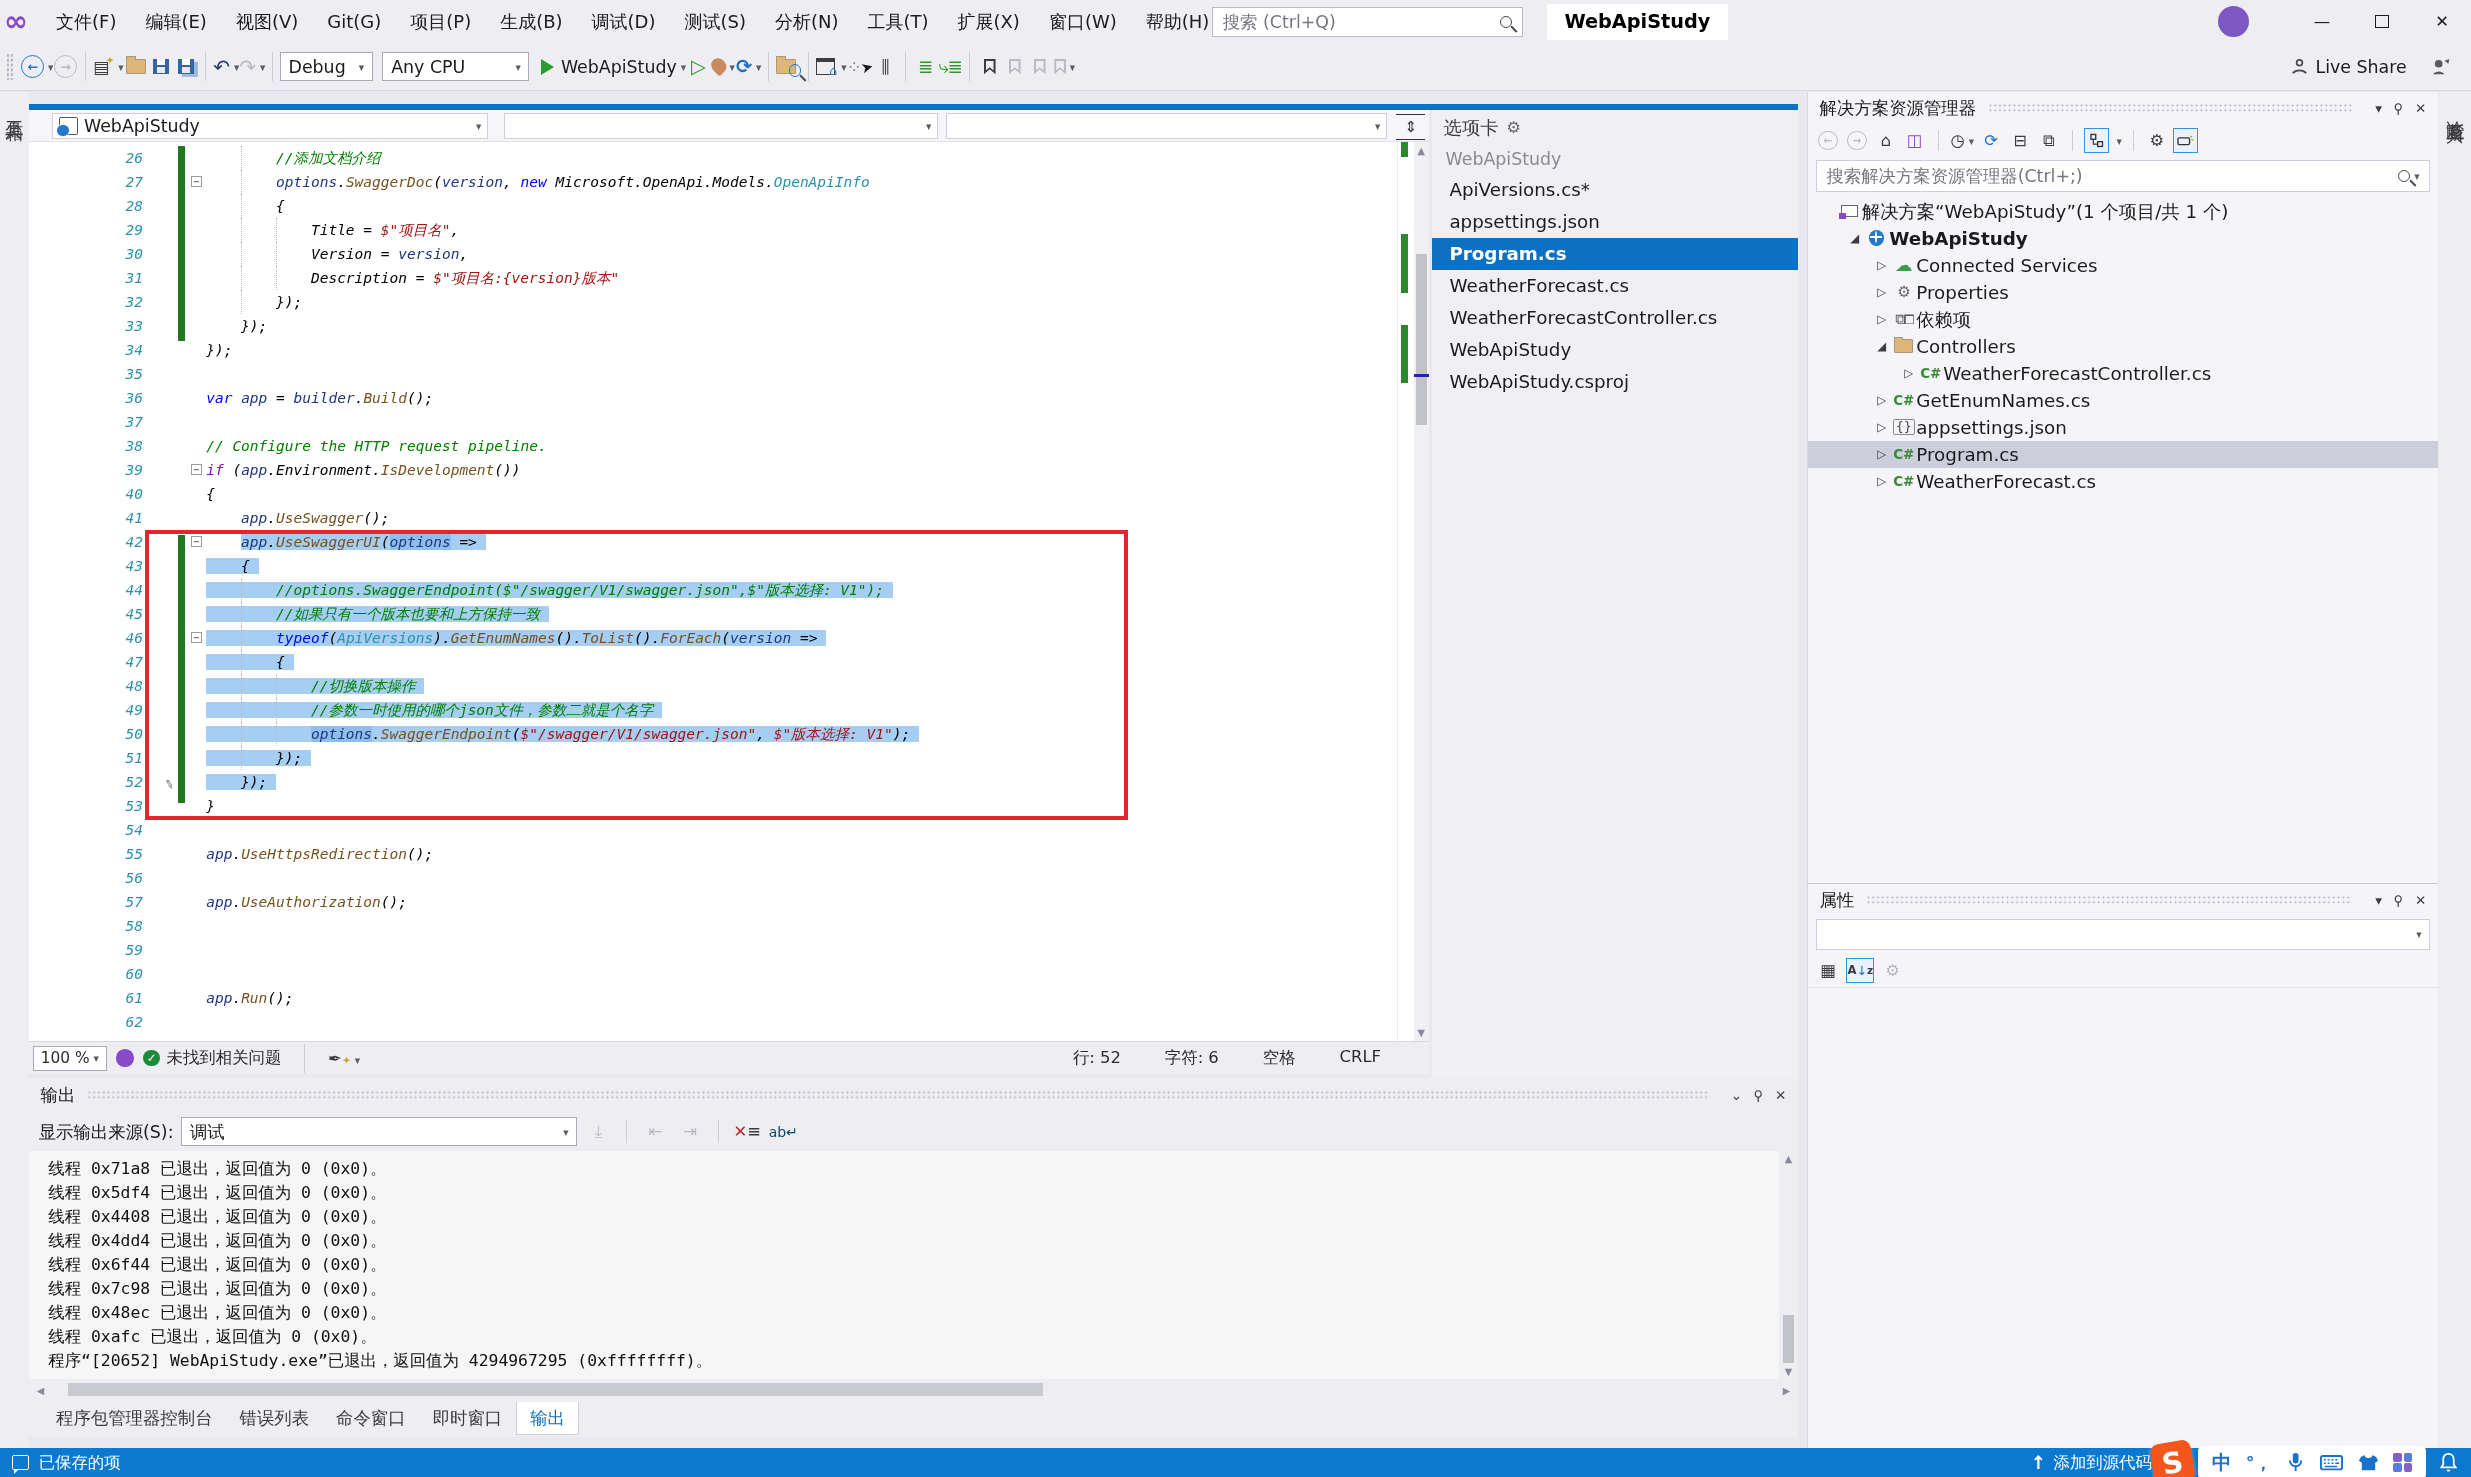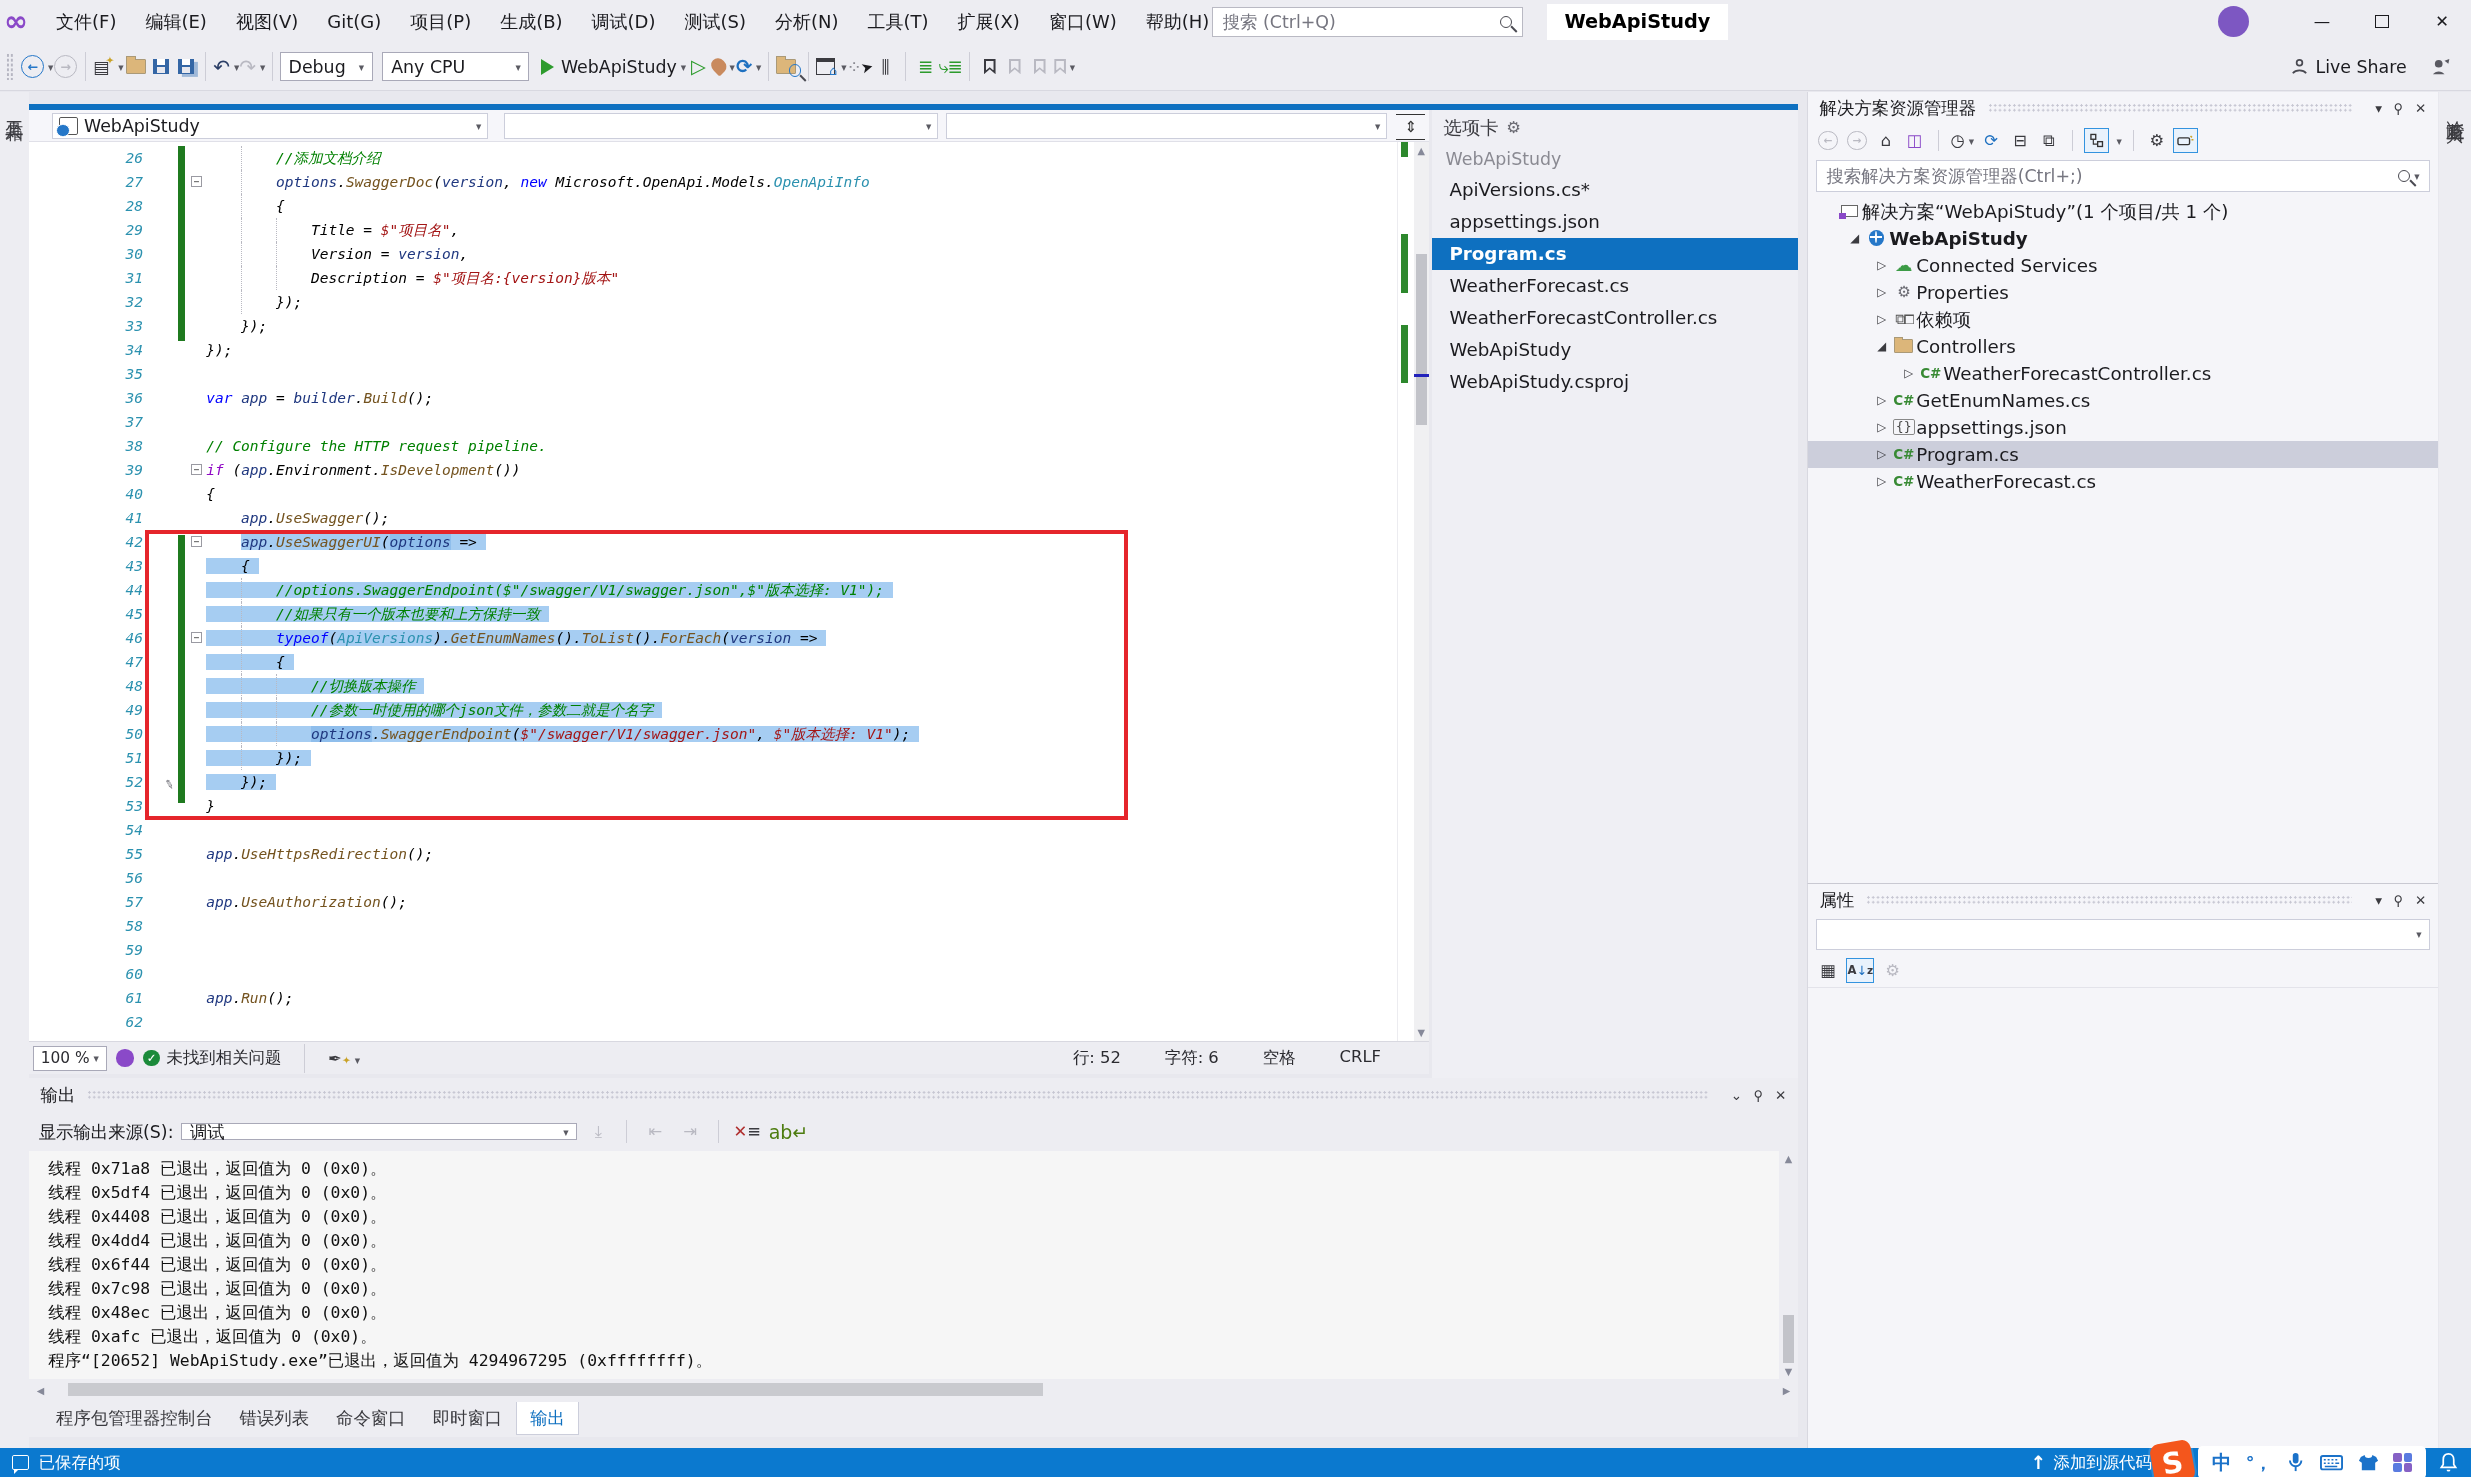--- a/index.html
+++ b/index.html
@@ -146,21 +146,21 @@
   
   #propspanel{left:1807px;top:883px;width:631px;height:565px;background:#F5F5F9;border-left:1px solid #D8D8E0;
       border-top:1px solid #C9C9D2;box-sizing:border-box;}
   .props-combo{margin:3.9px 7.7px;height:29px;background:#fff;border:1px solid #CCCEDB;display:flex;
       align-items:center;justify-content:flex-end;padding:0 7.7px;}
   .props-toolbar{display:flex;align-items:center;height:33px;padding:0 7.7px;gap:5.8px;border-bottom:1px solid #E3E3EA;}
 
   
   #outputpanel{left:29px;top:1078px;width:1769px;height:359px;background:#EDEDF2;}
   .out-toolbar{display:flex;align-items:center;height:41px;padding:0 9.7px;font-size:17.4px;color:#1b1b1f;gap:7.7px;}
-  .out-combo{width:396px;height:17px;background:#fff;border:1px solid #A9A9B8;display:flex;align-items:center;
+  .out-combo{width:396px;height:29px;background:#fff;border:1px solid #A9A9B8;display:flex;align-items:center;
       padding:0 7.7px;box-sizing:border-box;font-size:17.4px;}
   .out-ic{min-width:27px;height:27px;display:flex;align-items:center;justify-content:center;font-size:16.4px;color:#B9B9C2;}
   .outtext{position:absolute;left:0;top:73px;width:1750px;height:228px;background:#F6F6F6;
       font-family:"DejaVu Sans Mono","Liberation Mono",monospace;font-size:16.4px;color:#111;
       padding:5.8px 0 0 19.3px;box-sizing:border-box;line-height:24px;overflow:hidden;}
   .outvscroll{position:absolute;right:0;top:73px;width:19.3px;height:228px;background:#EDEDF2;}
   .outhscroll{position:absolute;left:0;top:301px;width:1769px;height:21px;background:#EDEDF2;}
   .hthumb{position:absolute;left:39px;top:3.9px;width:975px;height:13.5px;background:#C9CACF;}
   .outtabs{position:absolute;left:0;top:324px;width:1769px;height:35px;display:flex;align-items:flex-start;padding-left:13.5px;}
   .outtab{padding:3.9px 13.5px;font-size:17.4px;color:#3b3b40;}
@@ -805,21 +805,21 @@
     <span class="out-combo">
       <span>调试</span>
         <span class="dd" style="margin-left:auto;">▾</span>
     </span>
     <span class="out-ic">⤓</span>
     <span class="sep" style="height:23px;"></span>
     <span class="out-ic">⇤</span>
     <span class="out-ic">⇥</span>
     <span class="sep" style="height:23px;"></span>
     <span class="out-ic" style="color:#3b3b40;"><span style="color:#B03030;font-weight:bold;">✕</span>≡</span>
-    <span class="out-ic" style="color:#4d7c0f;font-size:19px;">ab↵</span>
+    <span class="out-ic" style="color:#0c4a6e;font-size:14px;">ab↵</span>
   </div>
   <div class="outtext" id="outlines">
       <div>线程 0x71a8 已退出，返回值为 0 (0x0)。</div>
       <div>线程 0x5df4 已退出，返回值为 0 (0x0)。</div>
       <div>线程 0x4408 已退出，返回值为 0 (0x0)。</div>
       <div>线程 0x4dd4 已退出，返回值为 0 (0x0)。</div>
       <div>线程 0x6f44 已退出，返回值为 0 (0x0)。</div>
       <div>线程 0x7c98 已退出，返回值为 0 (0x0)。</div>
       <div>线程 0x48ec 已退出，返回值为 0 (0x0)。</div>
       <div>线程 0xafc 已退出，返回值为 0 (0x0)。</div>

